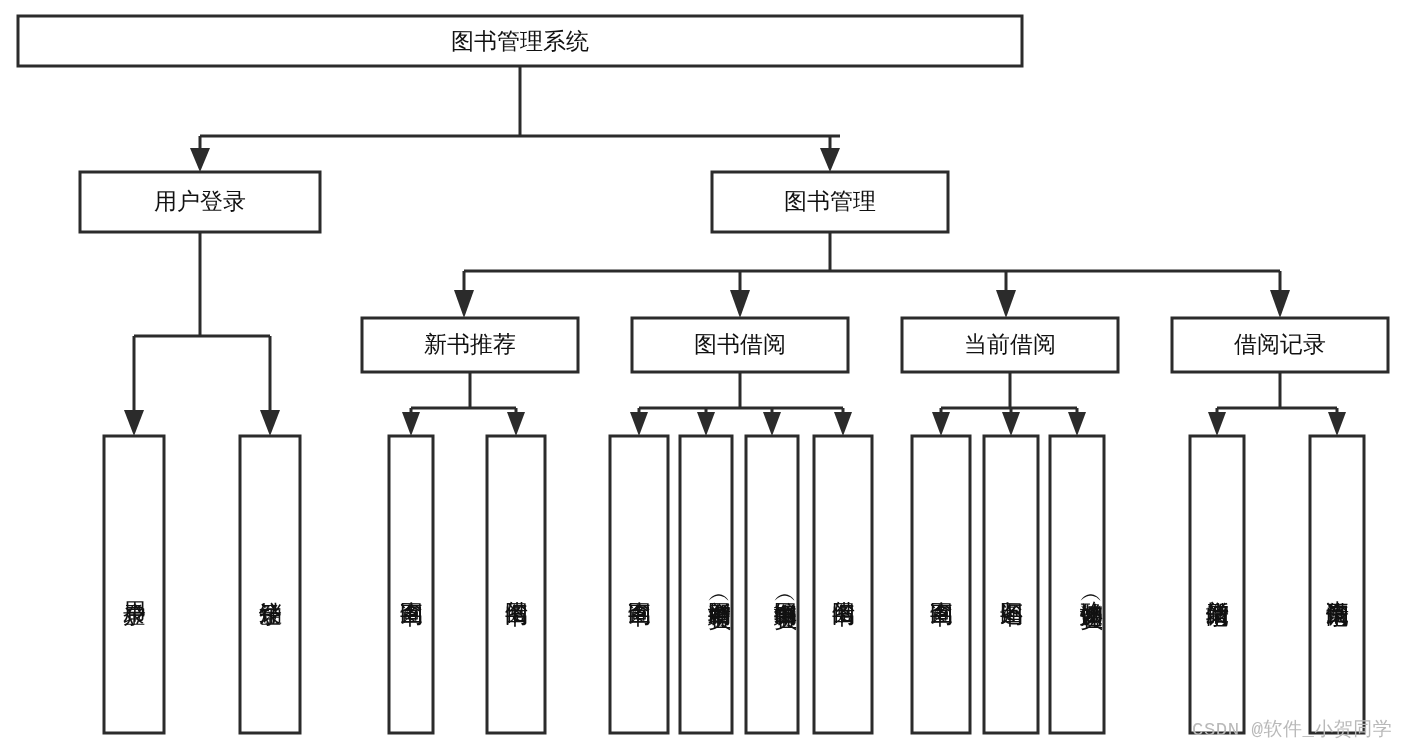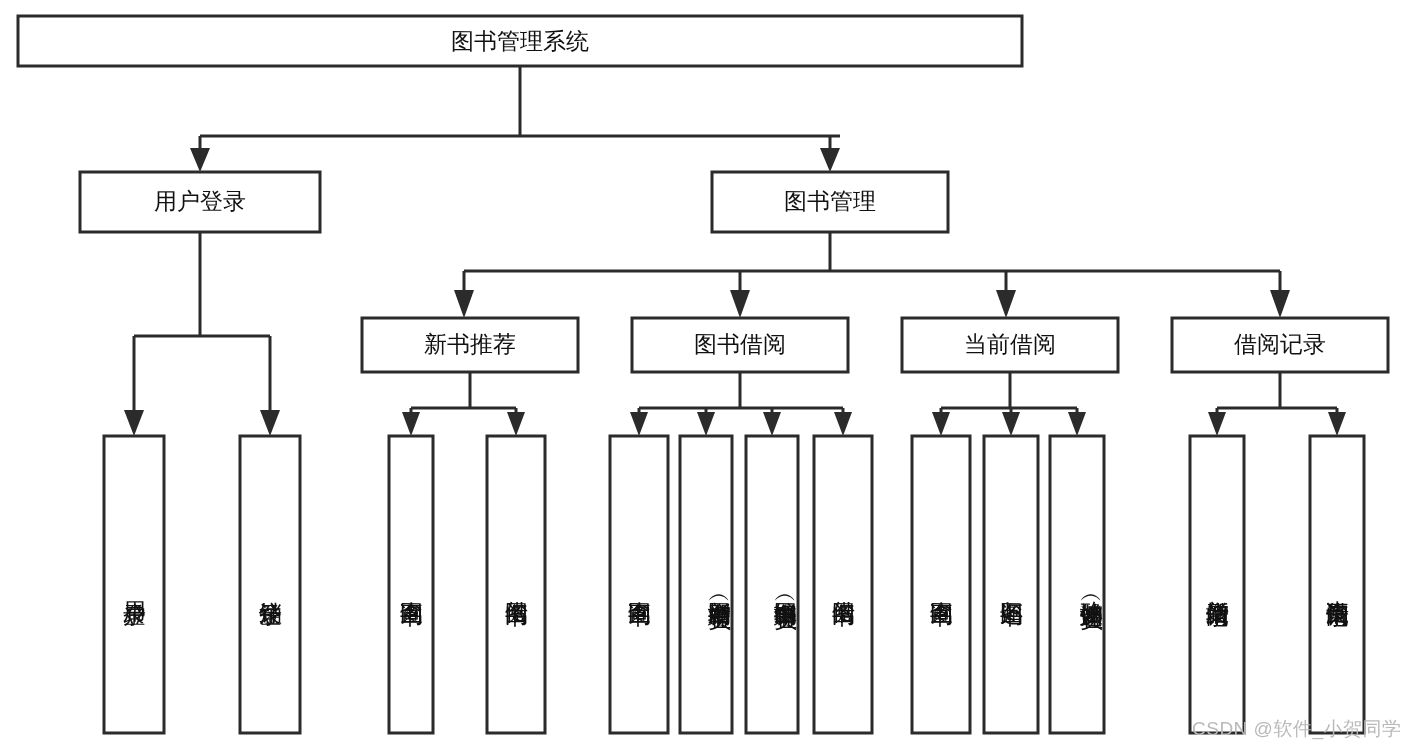--- a/index.html
+++ b/index.html
@@ -58,21 +58,21 @@
     letter-spacing: 1px;
     display: flex;
     align-items: center;
     justify-content: center;
     text-align: center;
     white-space: nowrap;
     pointer-events: none;
   }
   .watermark {
     position: absolute;
-    font-family: Liberation Sans, sans-serif;
+    font-family: Liberation Mono, monospace;
     font-size: 19px;
     color: #b9b9b9;
     white-space: nowrap;
     letter-spacing: 0.5px;
   }
 </style>
 </head>
 <body>
 
 <div id="diagram-root">

